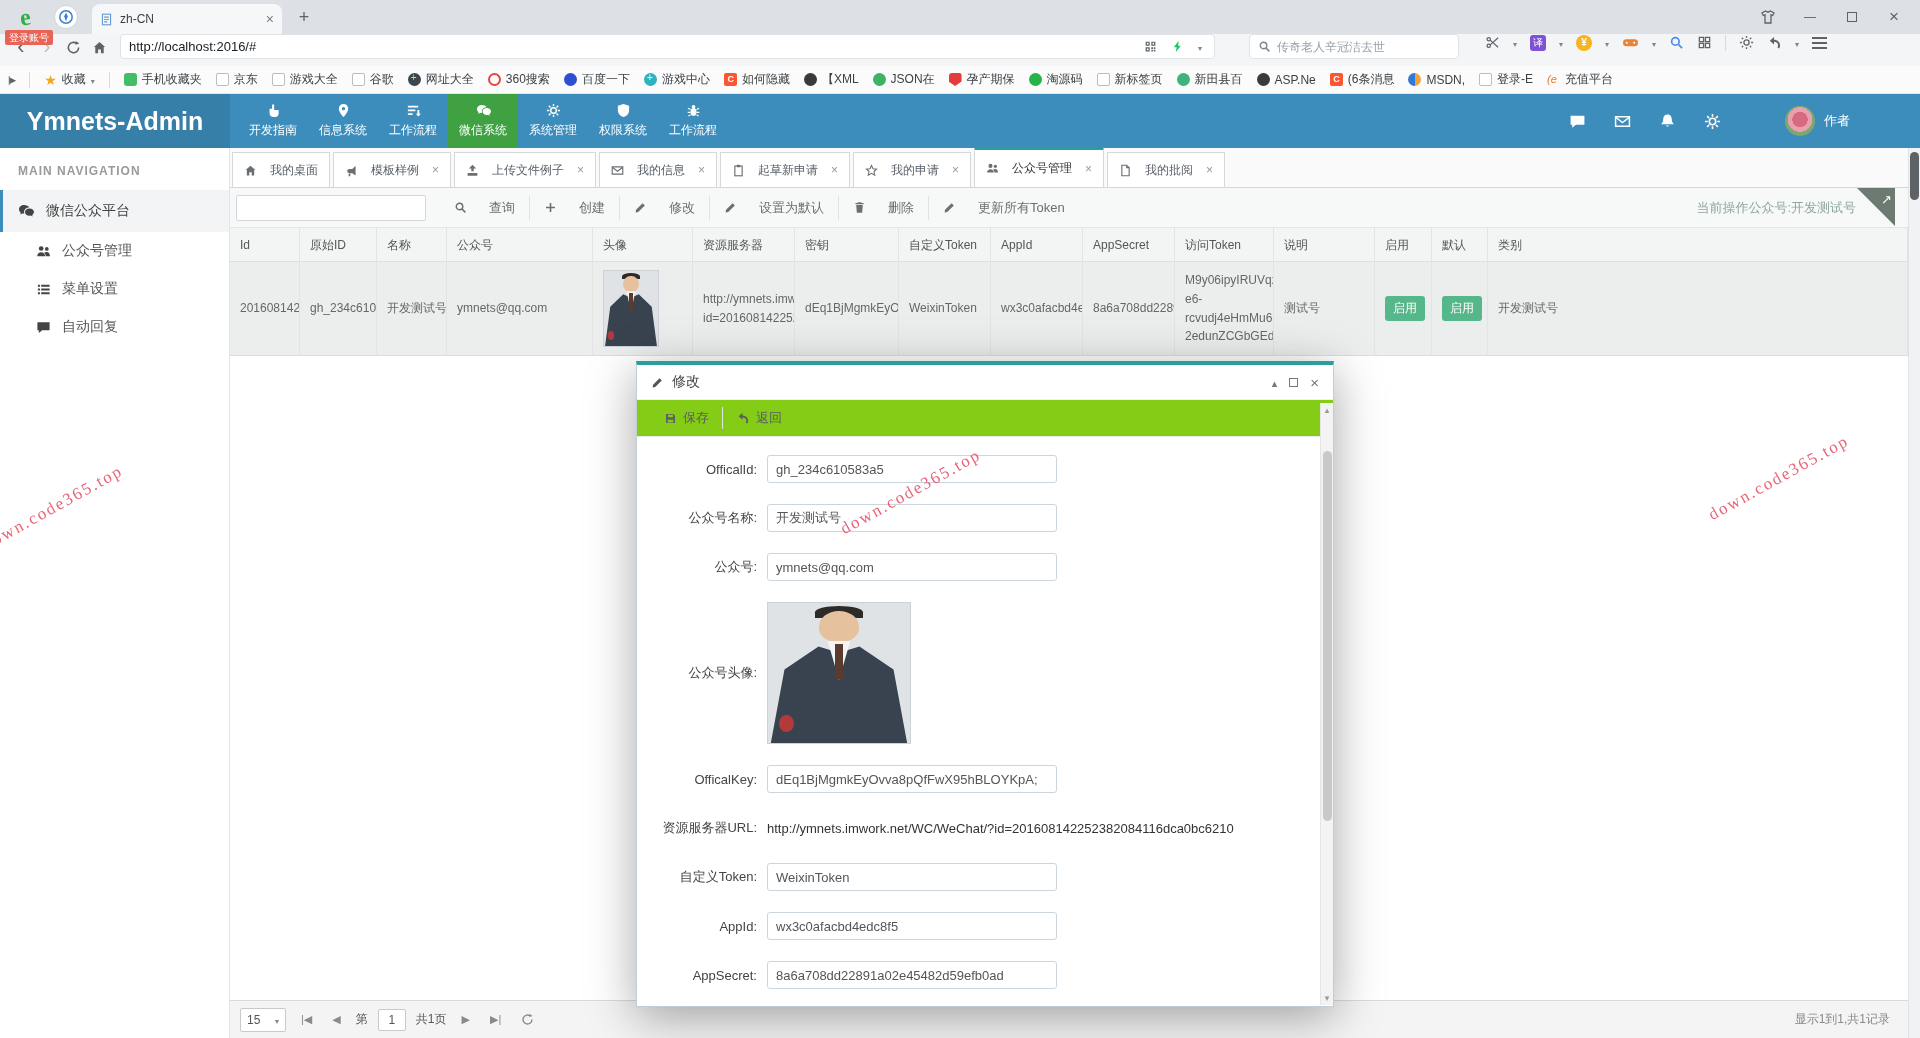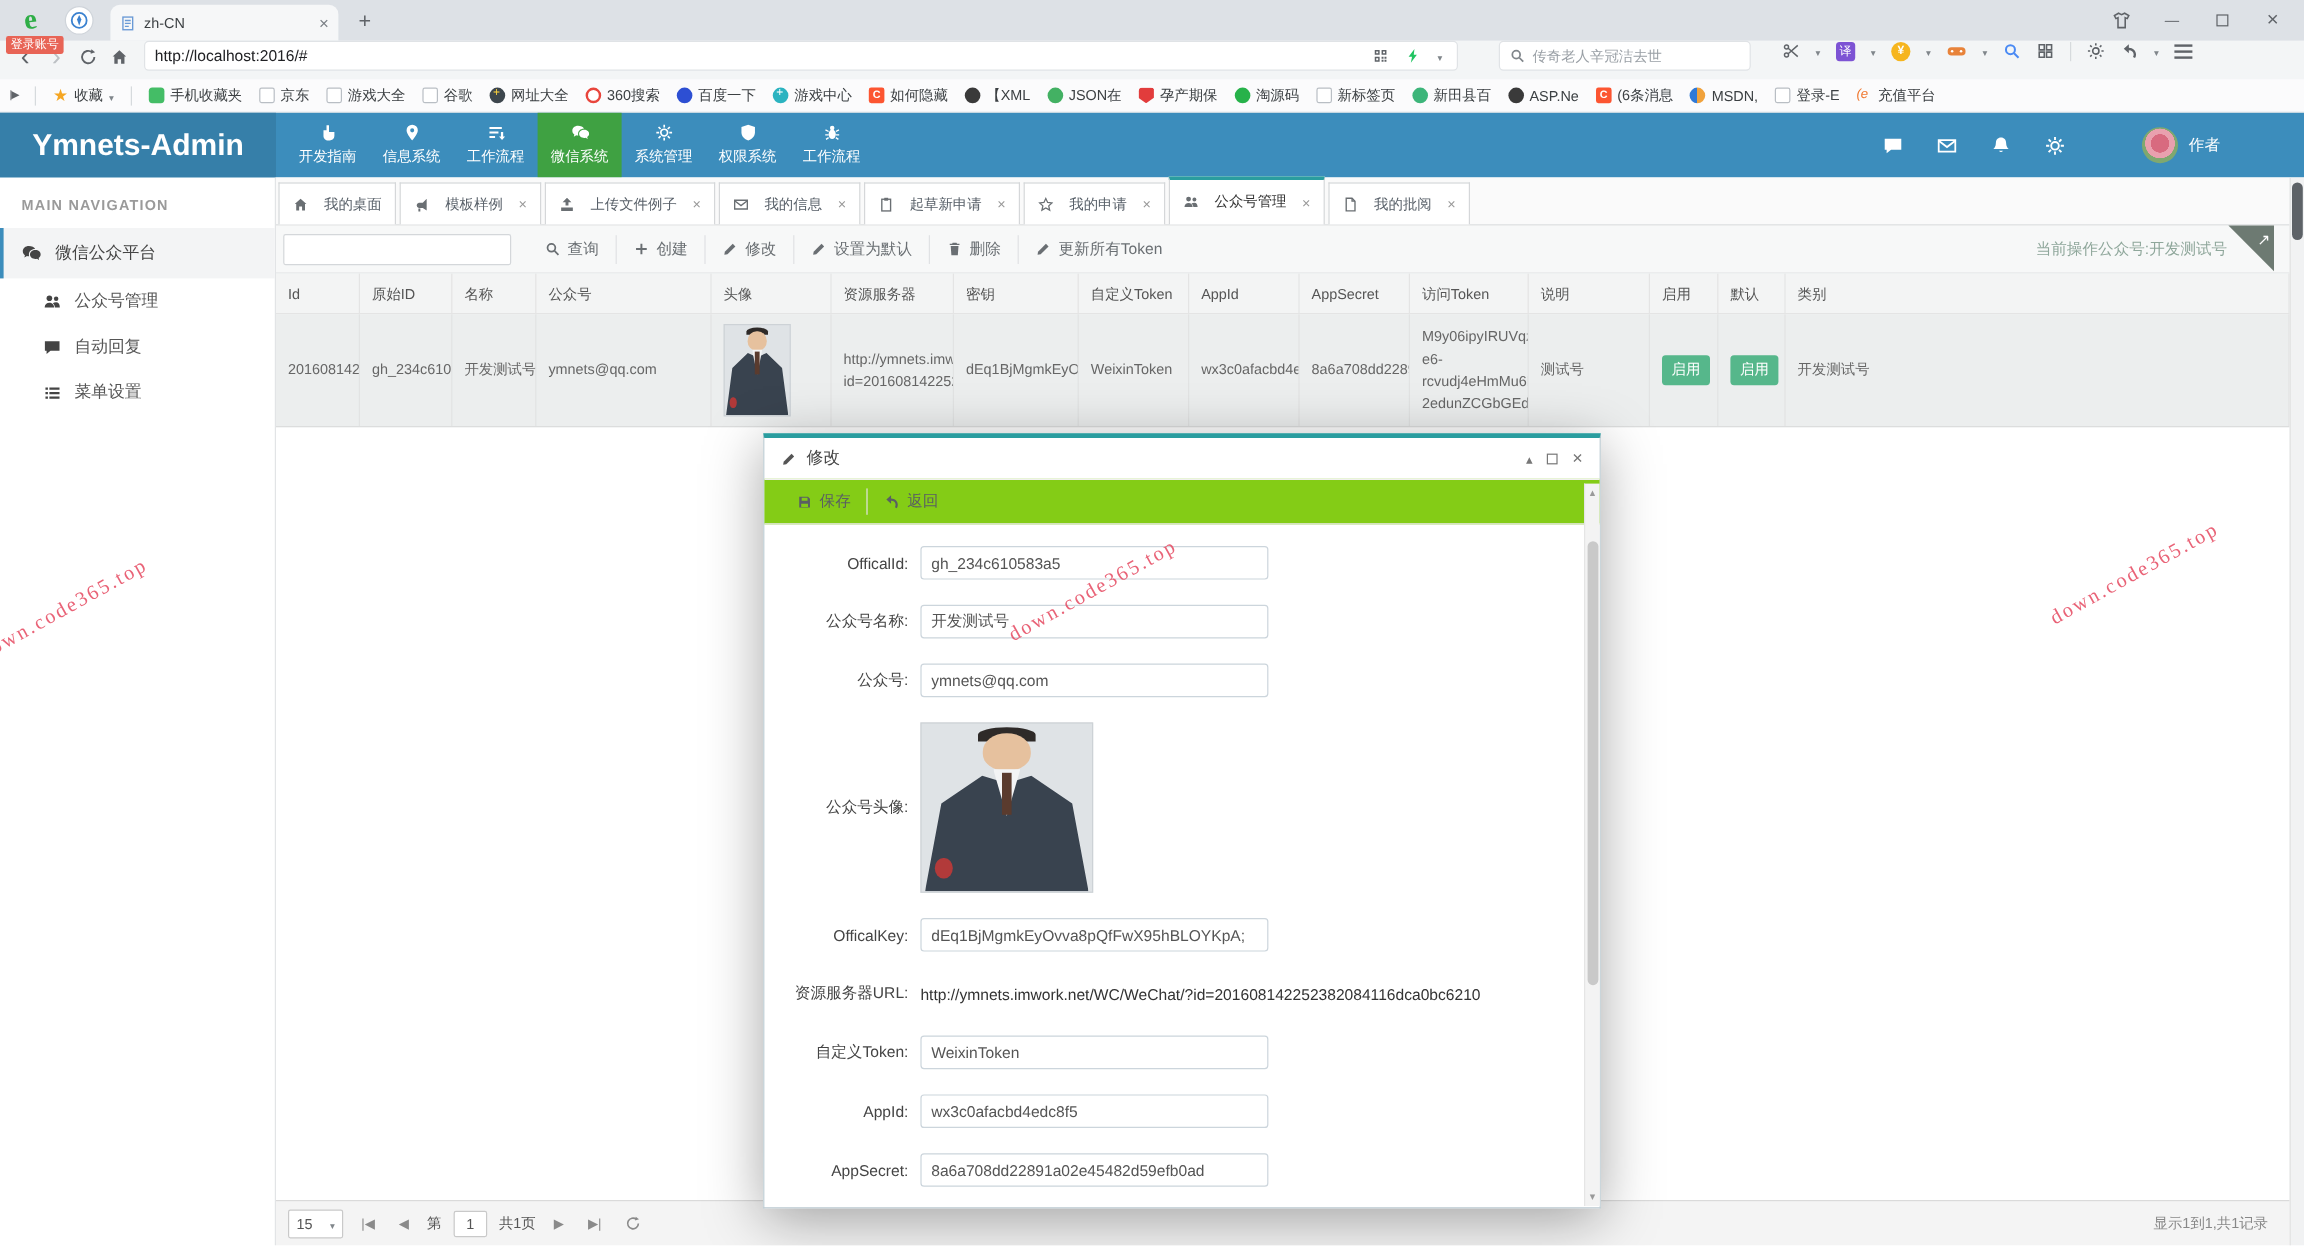--- a/index.html
+++ b/index.html
@@ -75,21 +75,21 @@
   .sgroup{height:42px;display:flex;align-items:center;gap:12px;background:#f3f4f5;border-left:3px solid #3c8dbc;padding-left:15px;color:#444;font-size:14px;cursor:pointer}
   .ssub{height:38px;display:flex;align-items:center;gap:11px;padding-left:36px;color:#555;font-size:14px;cursor:pointer}
   
   .content{position:absolute;left:230px;top:148px;right:0;bottom:0;background:#fff}
   .tabstrip{position:absolute;left:0;top:0;right:12px;height:40px;background:#fafafa;border-bottom:1px solid #d5d7d9;display:flex;align-items:flex-end;gap:3px;padding-left:2px}
   .ctab{height:35px;background:#fff;border:1px solid #d5d7d9;border-bottom:none;display:flex;align-items:center;gap:13px;padding:0 11px;font-size:12px;color:#586069;cursor:pointer}
   .ctab.active{height:40px;border-top:3px solid #2a9d9f;color:#333}
   .ctabx::after{content:"×";color:#999;font-size:12px}
   .toolbar{position:absolute;left:0;top:40px;right:12px;height:40px;background:#f7f8f8;border-bottom:1px solid #e3e5e6;display:flex;align-items:center;padding-left:6px}
   .tsearch{width:190px;height:26px;border:1px solid #d4d7da;background:#fff;border-radius:2px;margin-right:14px;outline:none;padding:0 8px;font-size:12px;color:#555}
-  .tbtn{display:flex;align-items:center;gap:6px;color:#6a6f73;font-size:13px;padding:0 14px;height:24px;border-left:1px solid #e0e2e4;cursor:pointer}
+  .tbtn{display:flex;align-items:center;gap:22px;color:#6a6f73;font-size:13px;padding:0 14px;height:24px;border-left:1px solid #e0e2e4;cursor:pointer}
   .tbtn:first-of-type{border-left:none}
   .curofficial{position:absolute;right:52px;top:0;height:40px;display:flex;align-items:center;font-size:13px;color:#8fa79b}
   .cornerfold{position:absolute;right:13px;top:0;width:0;height:0;border-top:38px solid #6d7a72;border-left:38px solid transparent}
   .cornerfold span{position:absolute;top:-34px;right:3px;color:#fff;font-size:13px}
   .gridhead{position:absolute;left:0;top:80px;right:12px;height:34px;background:#f3f4f4;border-bottom:1px solid #e0e0e0;display:flex}
   .ghc{height:34px;line-height:34px;padding:0 10px;font-size:12px;color:#555;border-right:1px solid #e4e4e4;overflow:hidden;white-space:nowrap}
   .gridrow{position:absolute;left:0;top:114px;right:12px;height:94px;background:#eceeee;border-bottom:1px solid #dcdddd;display:flex;cursor:pointer}
   .grc{padding:8px 10px;font-size:12px;color:#666;border-right:1px solid #e2e3e3;overflow:hidden;display:flex;flex-direction:column;justify-content:center;line-height:1.55;white-space:nowrap}
   .c1{width:70px}.c2{width:77px}.c3{width:70px}.c4{width:146px}.c5{width:100px}.c6{width:102px}.c7{width:104px}
   .c8{width:92px}.c9{width:92px}.c10{width:92px}.c11{width:99px}.c12{width:101px}.c13{width:57px}.c14{width:56px}.c15{flex:1}
@@ -555,29 +555,29 @@
     <span>微信公众平台</span>
   </div>
   <div class="ssub">
     <svg class="ic sico" width="15" height="15">
         <use href="#s-users"></use>
       </svg>
     <span>公众号管理</span>
   </div>
   <div class="ssub">
     <svg class="ic sico" width="15" height="15">
-        <use href="#s-comment"></use>
-      </svg>
-    <span>自动回复</span>
+        <use href="#s-list"></use>
+      </svg>
+    <span>菜单设置</span>
   </div>
   <div class="ssub">
     <svg class="ic sico" width="15" height="15">
-        <use href="#s-list"></use>
-      </svg>
-    <span>菜单设置</span>
+        <use href="#s-comment"></use>
+      </svg>
+    <span>自动回复</span>
   </div>
 </div>
 
 <div class="content">
   <div class="tabstrip">
     <div class="ctab">
         <svg class="ic gico" width="13" height="13">
           <use href="#s-home"></use>
         </svg>
         <span>我的桌面</span>

